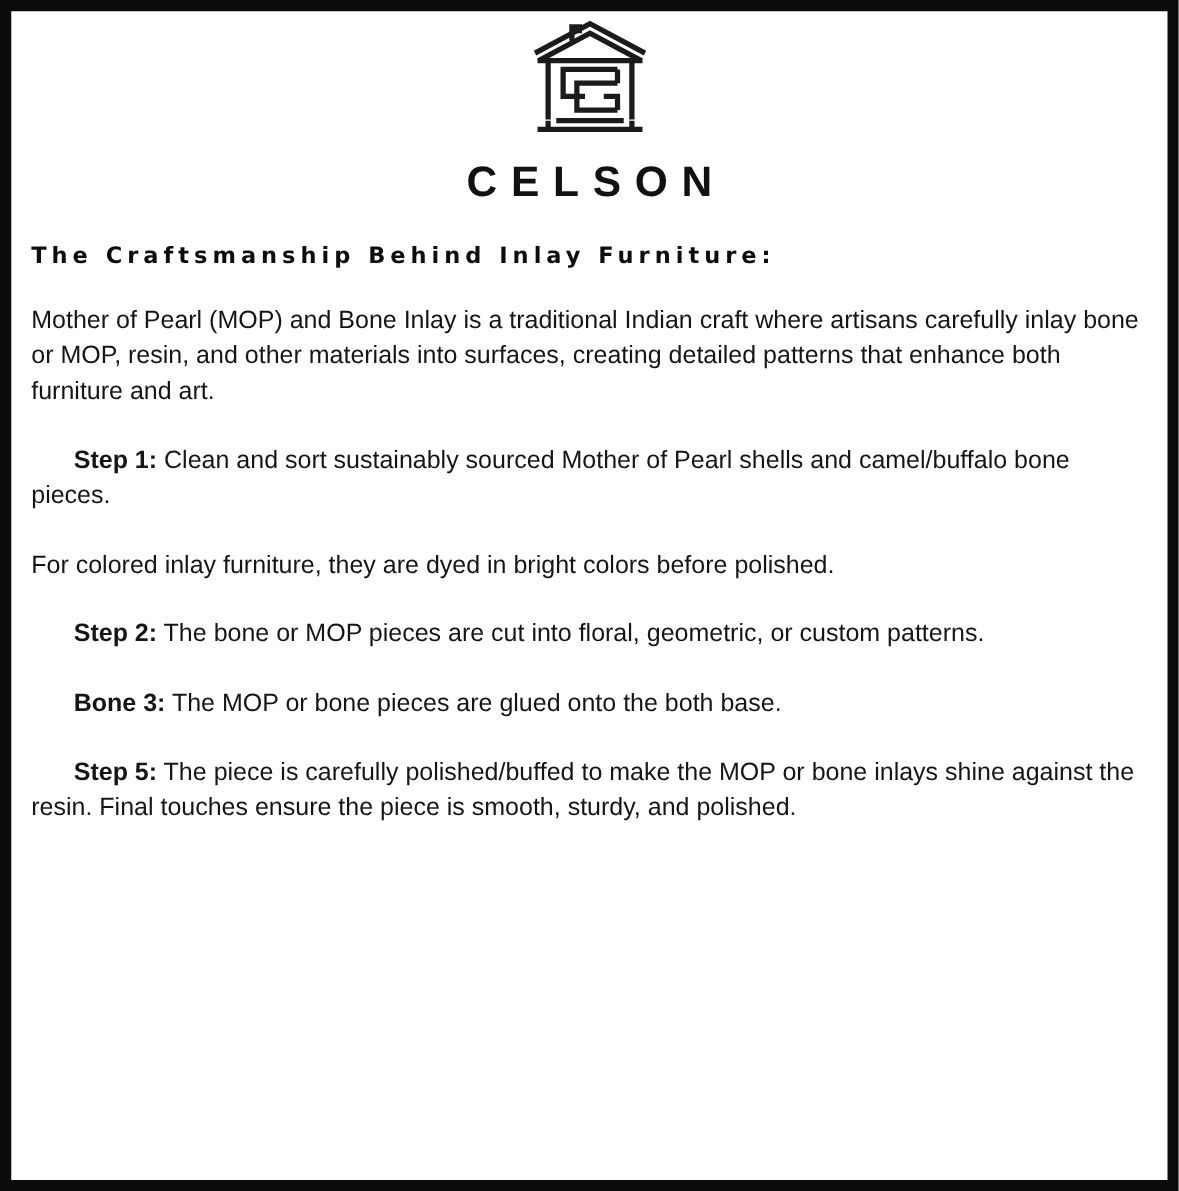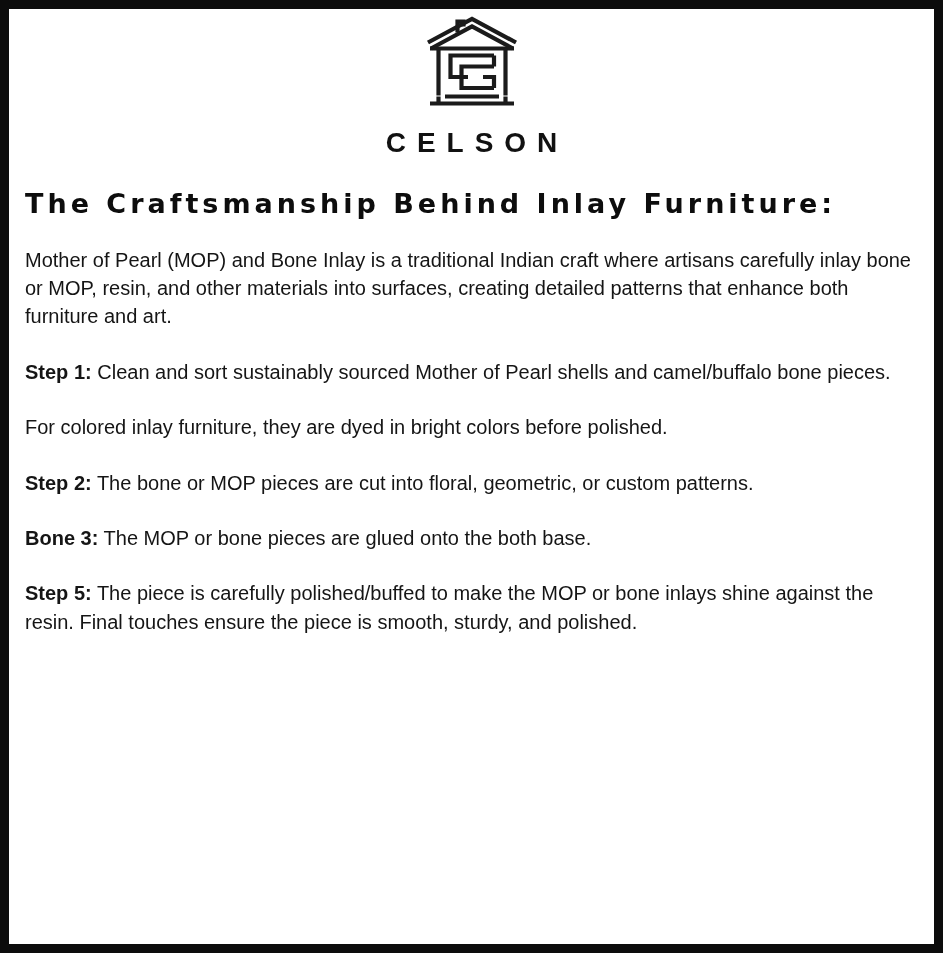--- a/index.html
+++ b/index.html
@@ -34,33 +34,33 @@
   }
   .logo-mark {
     display: block;
     margin: 0 auto;
     width: 96px;
     height: 100px;
   }
   .brand-word {
     margin-top: 14px;
     font-family: "Liberation Sans", sans-serif;
-    font-size: 28px;
+    font-size: 34px;
     font-weight: 700;
     letter-spacing: 11px;
     text-indent: 11px;
     color: #111111;
     line-height: 1;
   }
 
   
   .doc-heading {
     margin: 32px 0 0 8px;
     font-family: "DejaVu Sans", sans-serif;
-    font-size: 27px;
+    font-size: 18px;
     font-weight: 700;
     letter-spacing: 4.0px;
     color: #0d0d0d;
     line-height: 1.1;
     white-space: nowrap;
   }
 
   
   .body-area {
     margin: 0 0 0 8px;
@@ -71,20 +71,21 @@
     font-size: 20px;
     line-height: 1.42;
     color: #151515;
     margin: 0;
   }
   .para.intro { margin-top: 27px; }
   .para.gap   { margin-top: 27px; }
 
   .step-label {
     font-weight: 700;
+    margin-left: 34px;
   }
 </style>
 </head>
 <body>
 
 <div id="page">
   <div id="inner">
 
     <div class="logo-block">
       <svg class="logo-mark" viewBox="0 0 96 100" aria-hidden="true">

